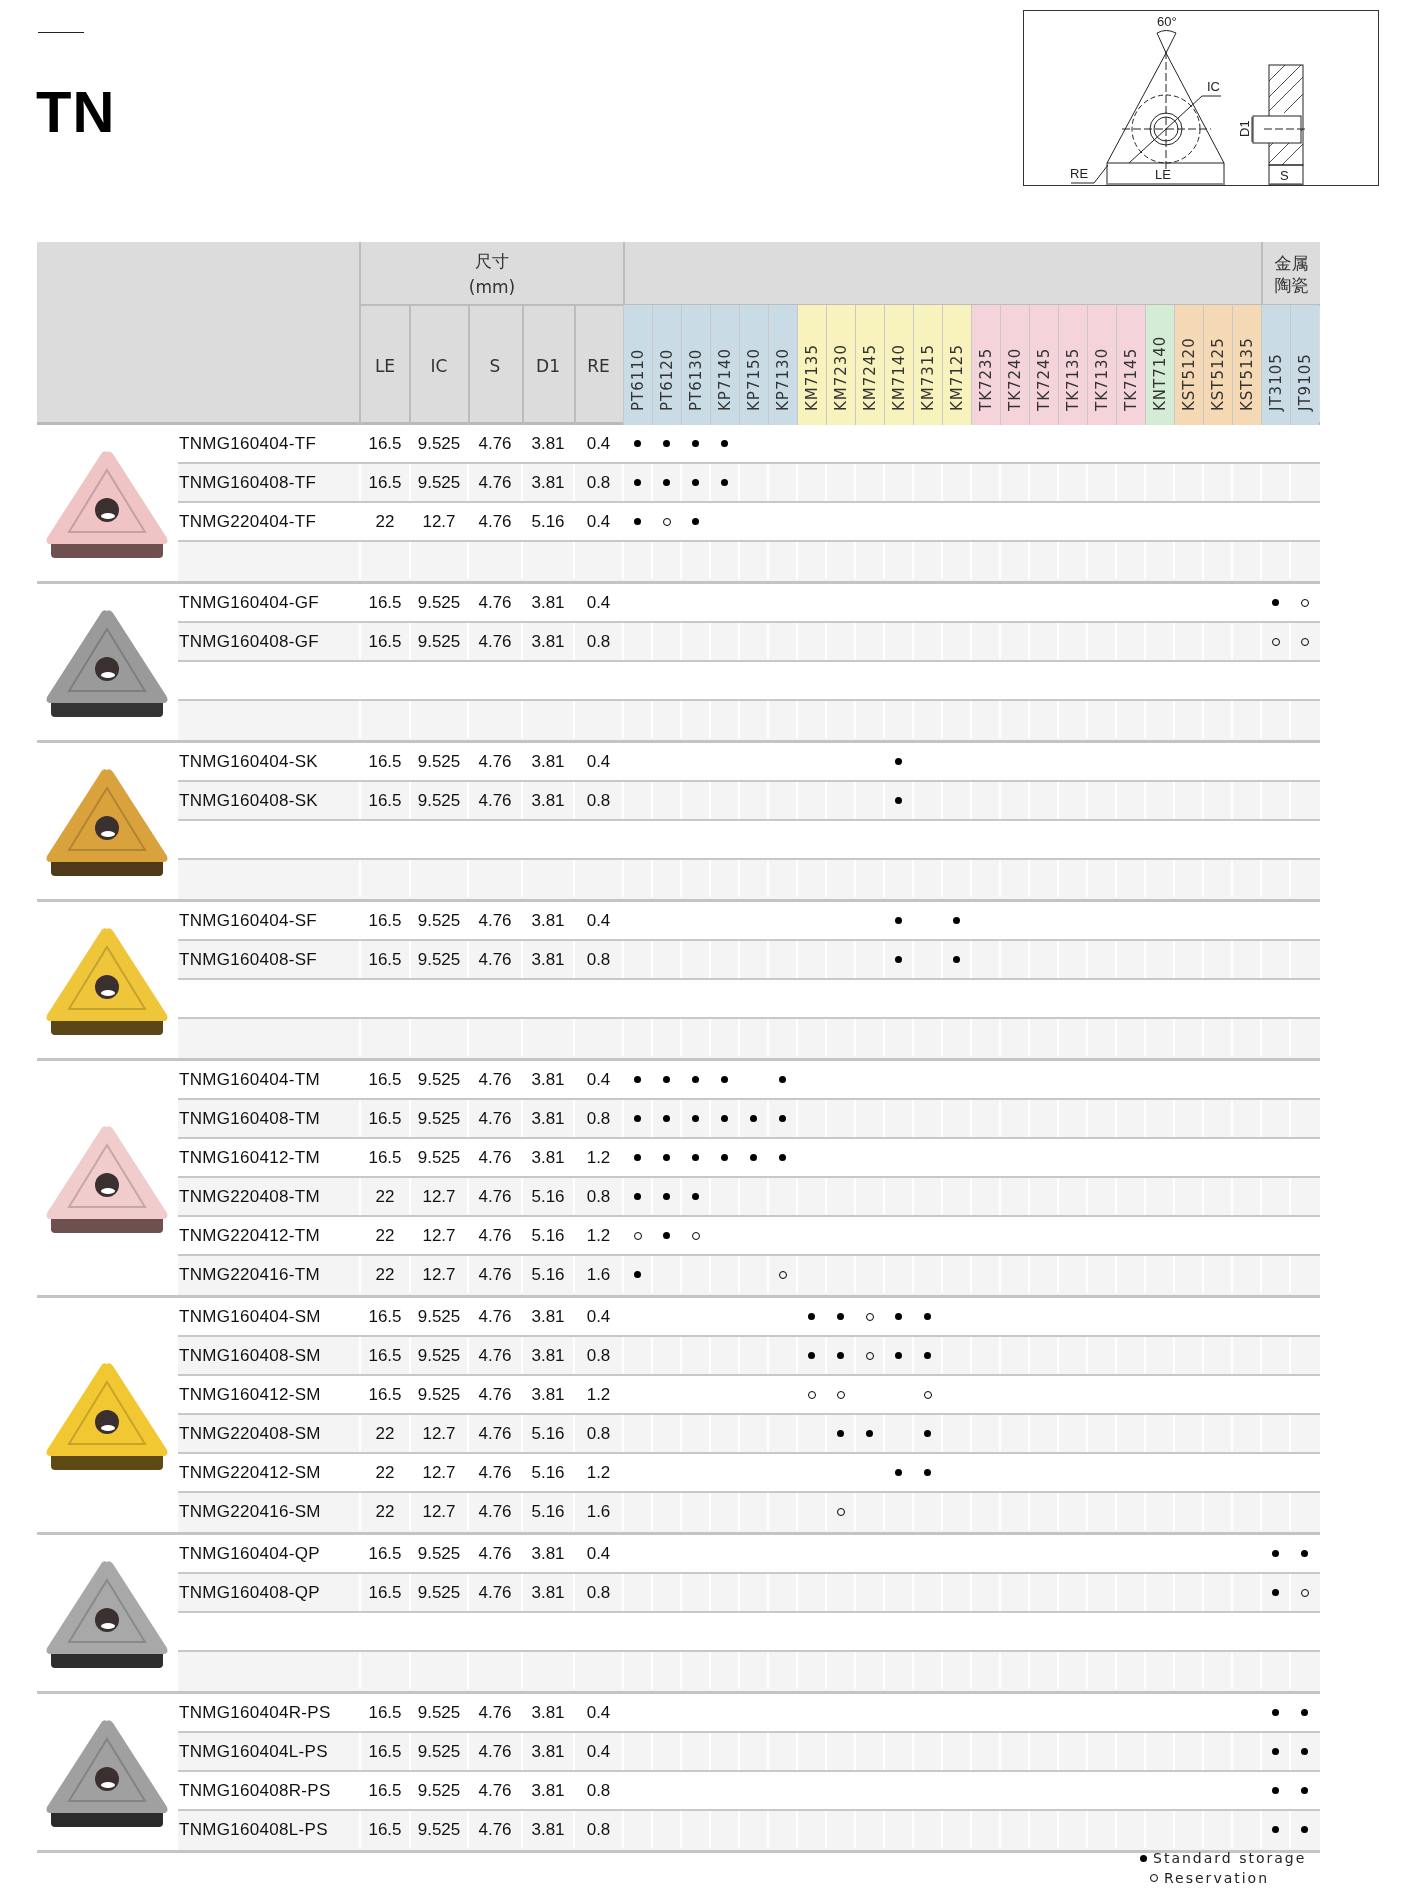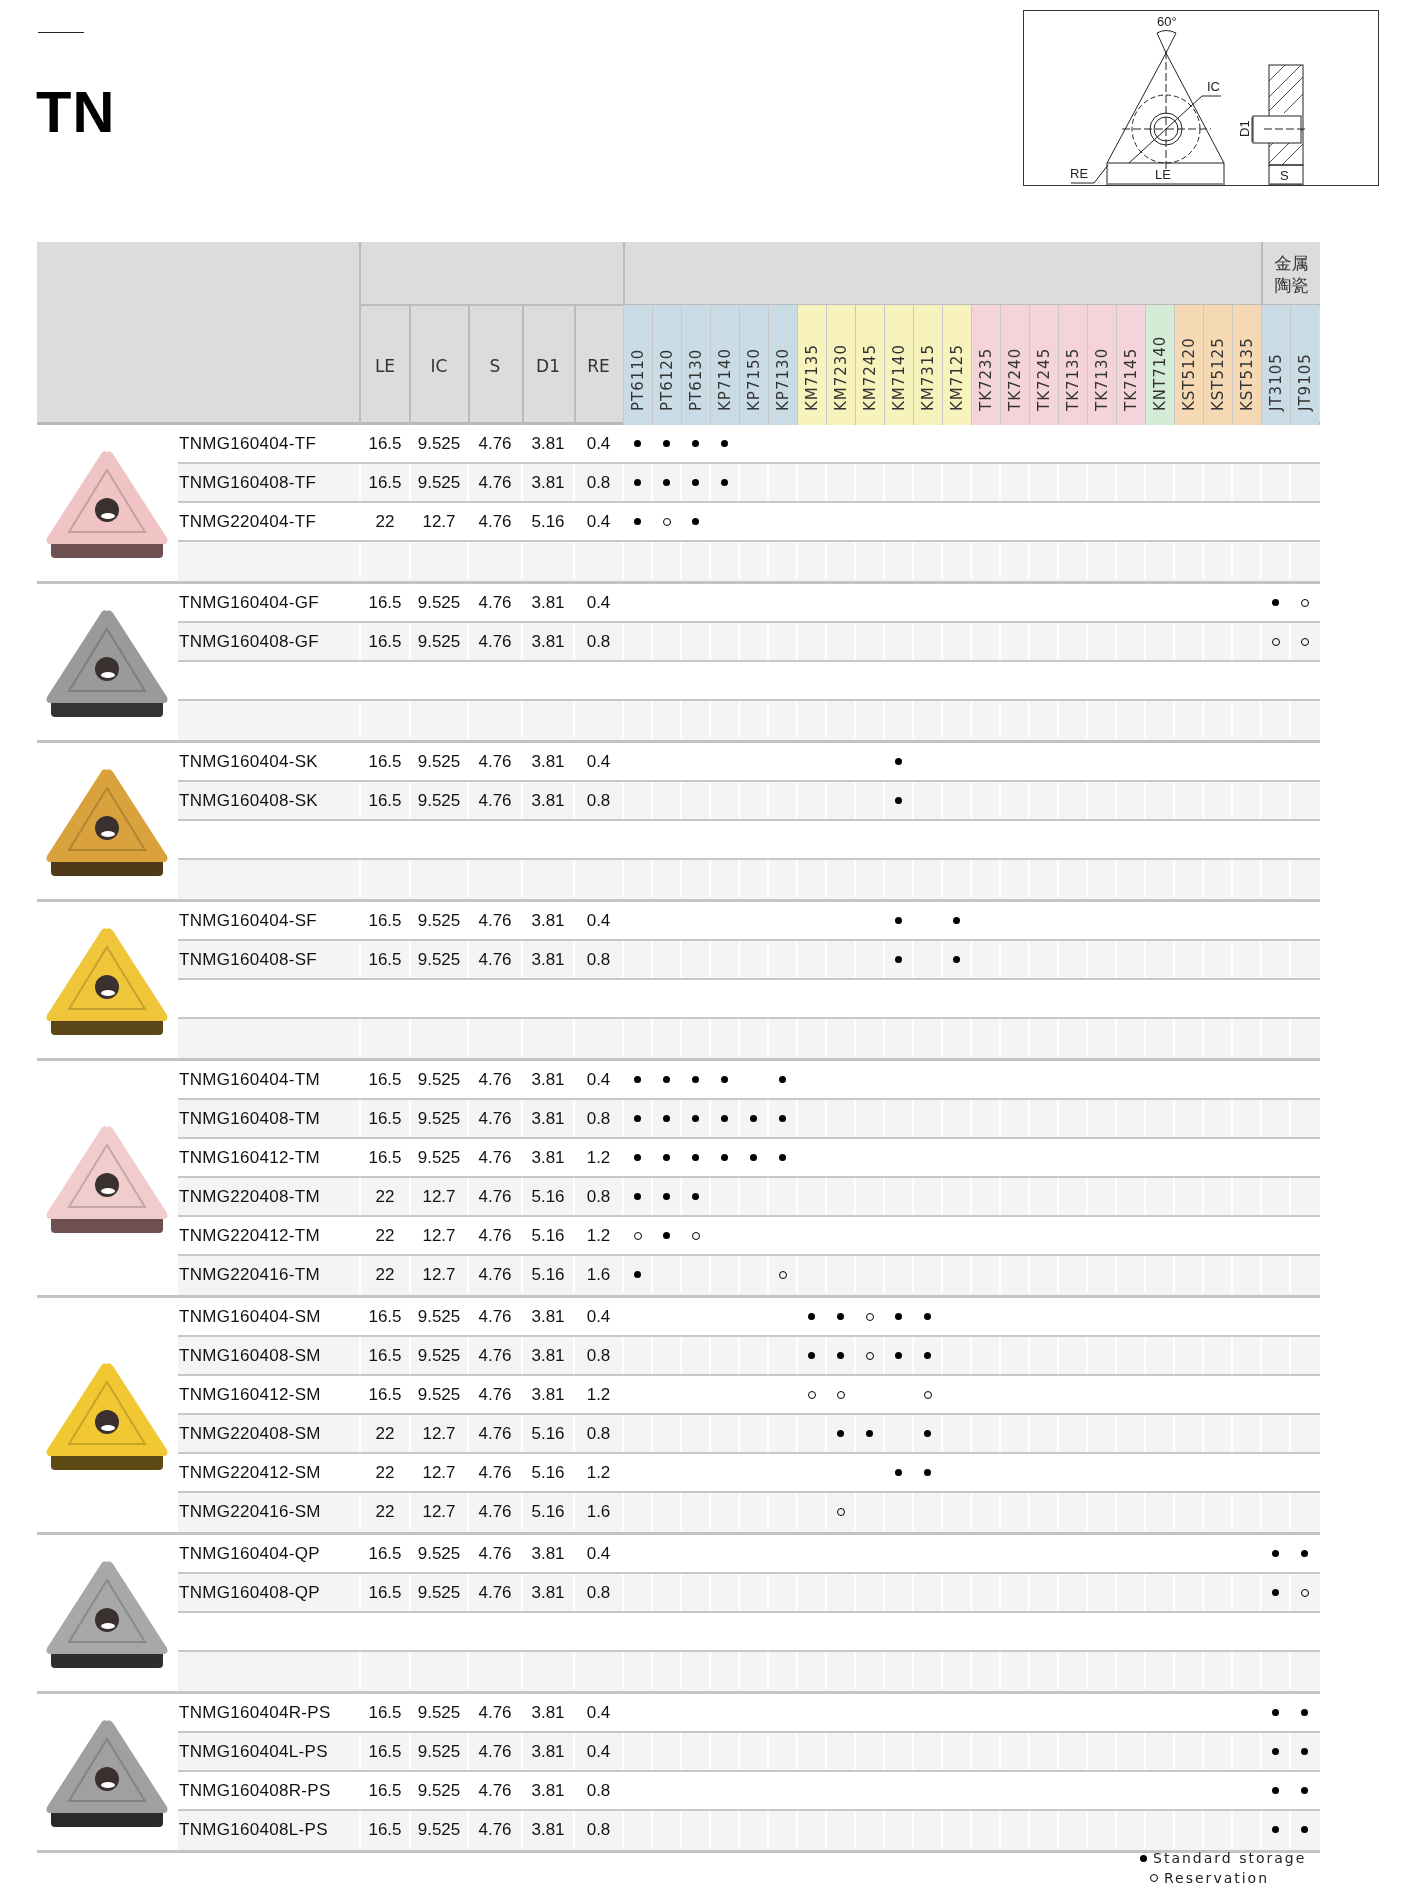--- a/index.html
+++ b/index.html
@@ -88,20 +88,24 @@
       <text x="131" y="168">LE</text>
       <text x="225" y="126" transform="rotate(-90 225 126)">D1</text>
       <text x="256" y="169">S</text>
     </g>
   </svg>
 </div>
 
 <div class="table">
   <div class="hdr">
     <div class="vline" style="left:322px;top:0;height:183px;"></div>
+    <div class="hcell" style="left:324px;top:0;width:262px;height:63px;flex-direction:column;line-height:26px;">
+      <span>尺寸</span>
+      <span>(mm)</span>
+    </div>
     <div class="hline" style="left:322px;top:62px;width:264px;"></div>
     <div class="vline" style="left:586px;top:0;height:183px;"></div>
     <div class="hcell" style="left:323px;top:64px;width:50px;height:119px;">LE</div>
     <div class="vline" style="left:372px;top:64px;height:119px;"></div>
     <div class="hcell" style="left:373px;top:64px;width:58px;height:119px;">IC</div>
     <div class="vline" style="left:431px;top:64px;height:119px;"></div>
     <div class="hcell" style="left:431px;top:64px;width:54px;height:119px;">S</div>
     <div class="vline" style="left:485px;top:64px;height:119px;"></div>
     <div class="hcell" style="left:485px;top:64px;width:52px;height:119px;">D1</div>
     <div class="vline" style="left:537px;top:64px;height:119px;"></div>

